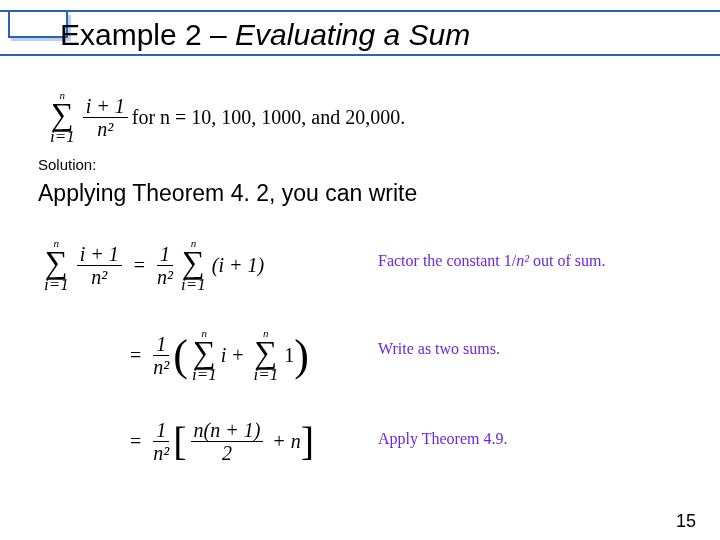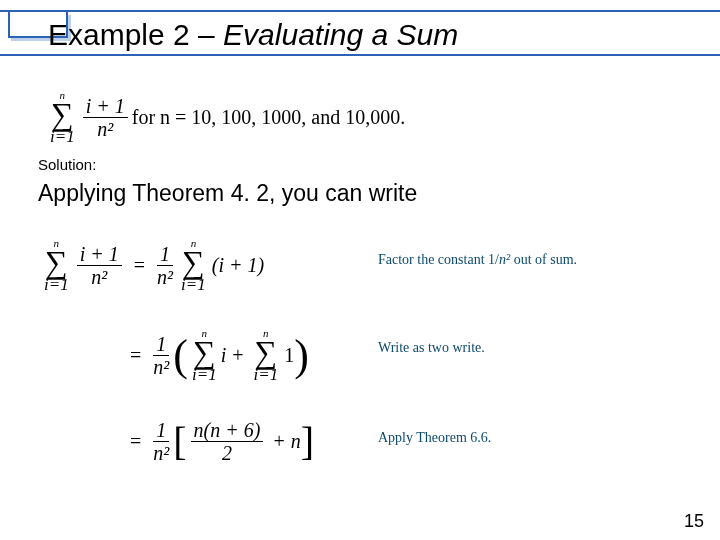--- a/index.html
+++ b/index.html
@@ -33,21 +33,21 @@
     top: 2px; left: 8px;
     width: 60px; height: 26px;
     background: #ffffff;
     border-left: 2px solid #2a63b5;
     border-right: 2px solid #2a63b5;
     border-bottom: 2px solid #2a63b5;
     box-shadow: 3px 3px 0 #bcd0ea;
   }
   .title-text {
     position: absolute;
-    top: 8px; left: 48px;
+    top: 8px; left: 60px;
     font-size: 30px;
     color: #000;
   }
   .title-italic { font-style: italic; }
   .evaluate-line {
     position: absolute;
     top: 90px;
     left: 46px;
     font-family: "Times New Roman", serif;
     font-size: 20px;
@@ -95,43 +95,43 @@
     color: #000;
     display: flex;
     align-items: center;
   }
   .eq1 { top: 238px; left: 40px; font-size: 20px; }
   .eq2 { top: 328px; left: 122px; font-size: 20px; }
   .eq3 { top: 420px; left: 122px; font-size: 20px; }
   .annot {
     position: absolute;
     font-family: "Times New Roman", serif;
-    font-size: 14px;
-    color: #0c4a6e;
+    font-size: 16px;
+    color: #6d28d9;
   }
   .annot1 { top: 252px; left: 378px; }
   .annot2 { top: 340px; left: 378px; }
   .annot3 { top: 430px; left: 378px; }
   .plain { font-style: normal; }
   .ital { font-style: italic; }
   .paren-big {
     font-size: 44px;
     line-height: 0.9;
     position: relative;
     top: 0;
   }
   .brack-big {
     font-size: 40px;
     line-height: 0.9;
   }
   .plus { margin: 0 6px; }
   .eqsign { margin: 0 8px; }
   .page-num {
     position: absolute;
-    bottom: 8px; right: 16px;
+    bottom: 8px; right: 24px;
     font-size: 18px;
     font-family: Arial, sans-serif;
   }
 </style>
 </head>
 <body>
 
 <div class="title-bar">
   <div class="title-line-top"></div>
   <div class="title-tab"></div>
@@ -144,21 +144,21 @@
 <div class="evaluate-line">
   <span class="sigma-block">
     <span class="sigma-top">n</span>
     <span class="sigma-sym">∑</span>
     <span class="sigma-bot">i=1</span>
   </span>
   <span class="frac">
     <span class="num">i + 1</span>
     <span class="den">n²</span>
   </span>
-  <span class="plain"> for n = 10, 100, 1000, and 10,000.</span>
+  <span class="plain"> for n = 10, 100, 1000, and 20,000.</span>
 </div>
 
 <div class="solution-head">Solution:</div>
 <div class="solution-body">Applying Theorem 4. 2, you can write</div>
 
 <div class="eq-row eq1">
   <span class="sigma-block">
     <span class="sigma-top">n</span>
     <span class="sigma-sym">∑</span>
     <span class="sigma-bot">i=1</span>
@@ -204,27 +204,27 @@
 </div>
 
 <div class="eq-row eq3">
   <span class="eqsign">=</span>
   <span class="frac">
     <span class="num plain">1</span>
     <span class="den">n²</span>
   </span>
   <span class="brack-big">[</span>
   <span class="frac">
-    <span class="num">n(n + 6)</span>
+    <span class="num">n(n + 1)</span>
     <span class="den plain">2</span>
   </span>
   <span class="plus">+</span>
   <span class="ital">n</span>
   <span class="brack-big">]</span>
 </div>
 
 <div class="annot annot1">
   <span>Factor the constant 1/</span><span class="ital">n²</span><span> out of sum.</span>
 </div>
-<div class="annot annot2">Write as two write.</div>
-<div class="annot annot3">Apply Theorem 6.6.</div>
+<div class="annot annot2">Write as two sums.</div>
+<div class="annot annot3">Apply Theorem 4.9.</div>
 
 <div class="page-num">15</div>
 
 </body></html>

